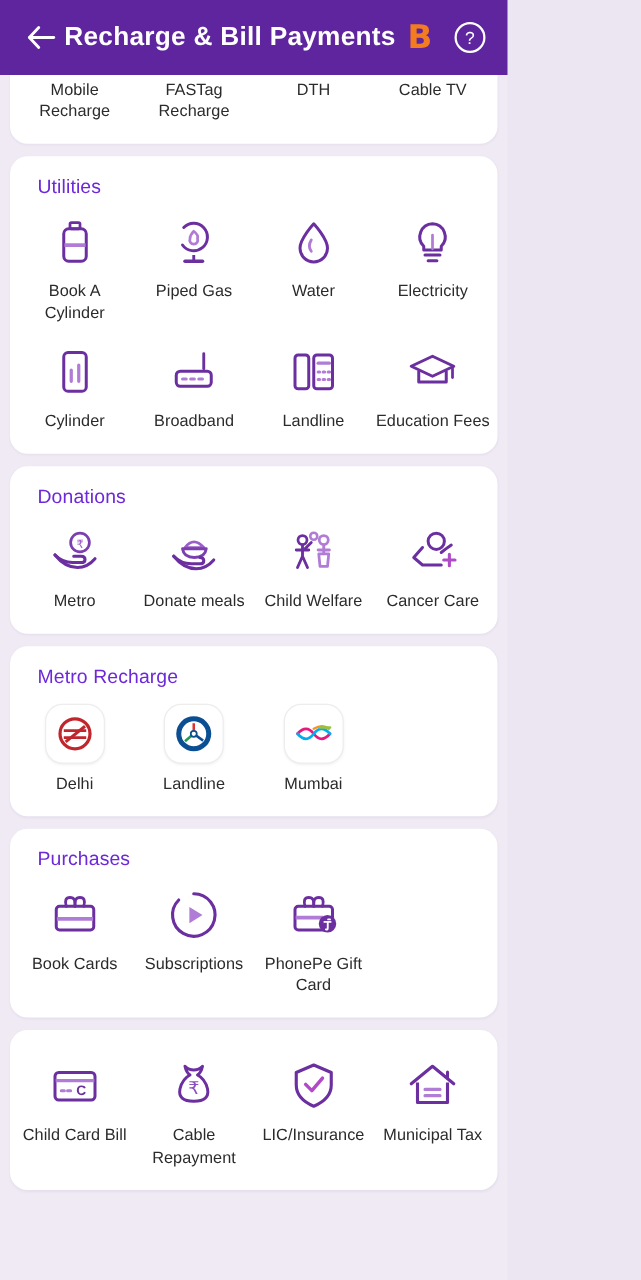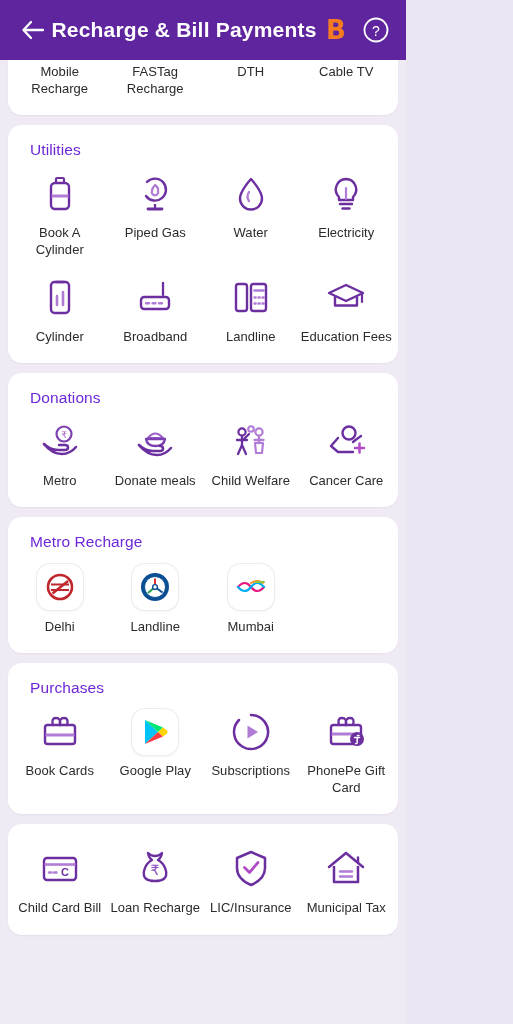--- a/index.html
+++ b/index.html
@@ -367,33 +367,20 @@
             <svg width="44" height="40" viewBox="0 0 44 40">
               <path d="M15 13 q-2-7 3-7 t4 7" fill="none" stroke="#6B2FA0" stroke-width="2.3" stroke-linecap="round"></path>
               <path d="M29 13 q2-7 -3-7 t-4 7" fill="none" stroke="#6B2FA0" stroke-width="2.3" stroke-linecap="round"></path>
               <rect x="7" y="13" width="30" height="19" rx="2.6" fill="none" stroke="#6B2FA0" stroke-width="2.4"></rect>
               <path d="M7.5 23 h29" stroke="#B07CD6" stroke-width="3"></path>
             </svg>
           </div>
           <div class="lbl">Book Cards</div>
         </div>
 
-        <div class="tile">
-          <div class="ico">
-            <div class="logo-box">
-              <svg width="26" height="28" viewBox="0 0 26 28">
-                <path d="M3 2 L3 26 L16 14 z" fill="#00C3F7"></path>
-                <path d="M3 2 L16 14 L21 9.5 z" fill="#00E676"></path>
-                <path d="M3 26 L16 14 L21 18.5 z" fill="#FF3A44"></path>
-                <path d="M21 9.5 L24.5 12 a2.4 2.4 0 0 1 0 4 L21 18.5 L16 14 z" fill="#FFD400"></path>
-              </svg>
-            </div>
-          </div>
-          <div class="lbl">Google Play</div>
-        </div>
 
         <div class="tile">
           <div class="ico">
             <svg width="42" height="42" viewBox="0 0 42 42">
               <path d="M21 4 a17 17 0 1 1 -12 5" fill="none" stroke="#6B2FA0" stroke-width="2.5" stroke-linecap="round"></path>
               <path d="M17.5 14.5 L28 21 L17.5 27.5 z" fill="#B07CD6"></path>
             </svg>
           </div>
           <div class="lbl">Subscriptions</div>
         </div>
@@ -430,21 +417,21 @@
           <div class="lbl">Child Card Bill</div>
         </div>
 
         <div class="tile">
           <div class="ico">
             <svg width="42" height="42" viewBox="0 0 42 42">
               <path d="M14 5 q3 3 7 3 t7-3 q-1 5 -4 7 q6 3 8 11 q2 10 -11 10 t-11-10 q2-8 8-11 q-3-2 -4-7 z" fill="none" stroke="#6B2FA0" stroke-width="2.4" stroke-linejoin="round"></path>
               <text x="21" y="27" font-size="14" fill="#8A4FC0" text-anchor="middle" font-family="DejaVu Sans, sans-serif">₹</text>
             </svg>
           </div>
-          <div class="lbl">Loan Recharge</div>
+          <div class="lbl">Cable Repayment</div>
         </div>
 
         <div class="tile">
           <div class="ico">
             <svg width="42" height="42" viewBox="0 0 42 42">
               <path d="M21 4 L35 10 v10 q0 11 -14 17 q-14-6 -14-17 V10 z" fill="none" stroke="#6B2FA0" stroke-width="2.5" stroke-linejoin="round"></path>
               <path d="M14.5 19.5 L19.5 24.5 L28 14.5" fill="none" stroke="#B04BC8" stroke-width="2.8" stroke-linecap="round" stroke-linejoin="round"></path>
             </svg>
           </div>
           <div class="lbl">LIC/Insurance</div>

